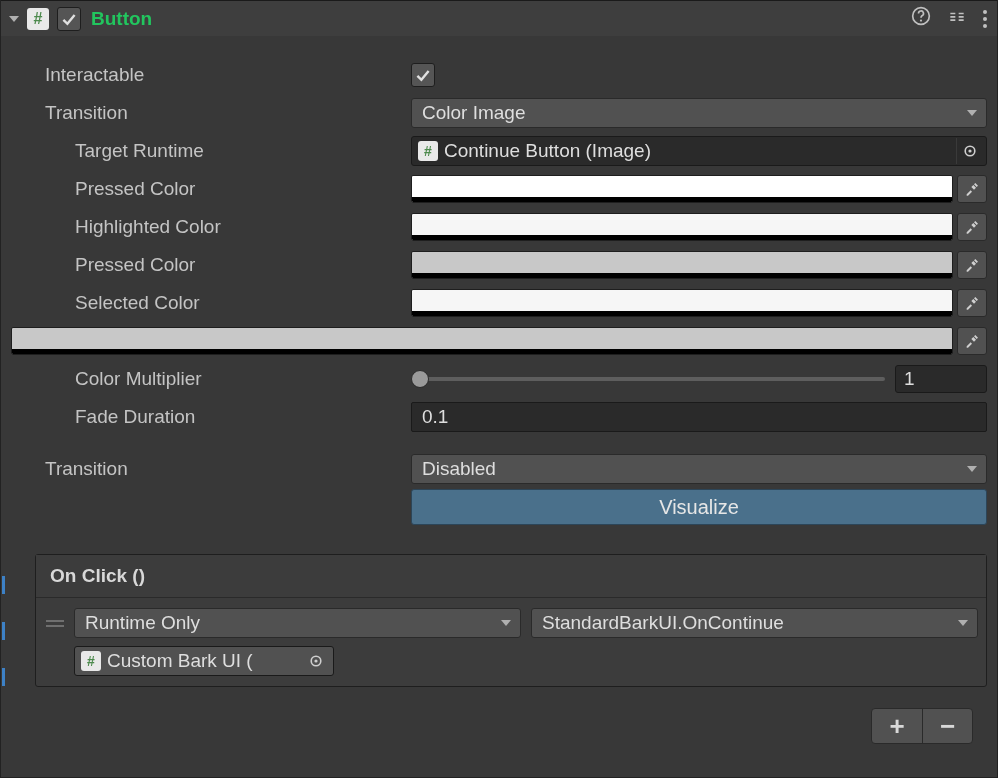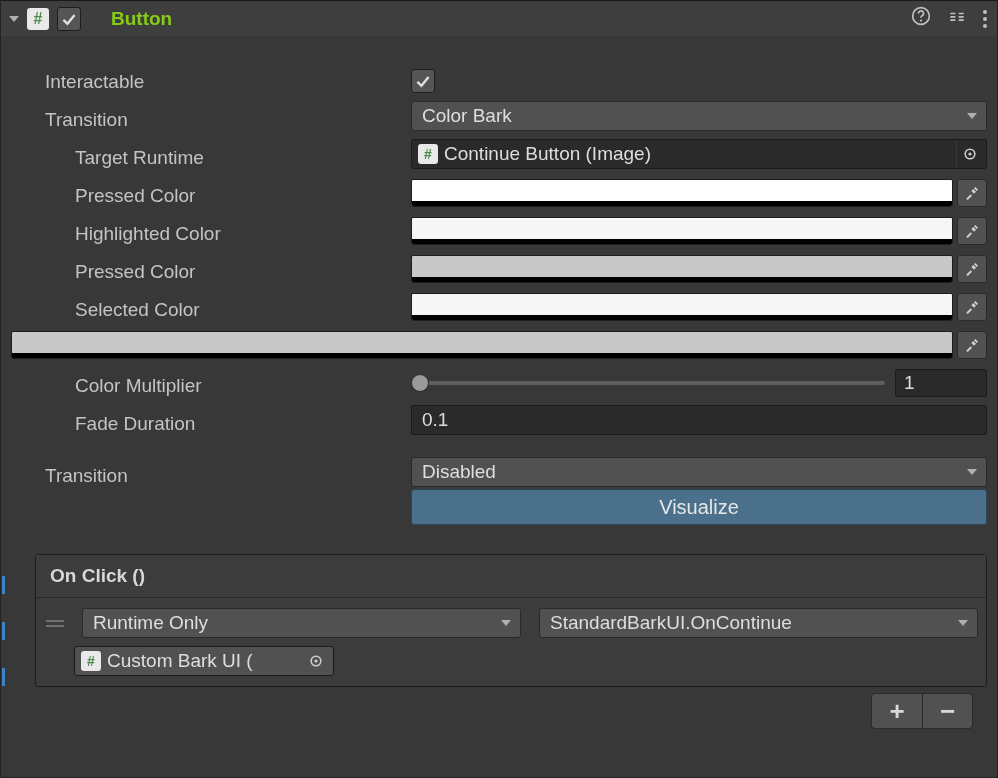--- a/index.html
+++ b/index.html
@@ -54,31 +54,31 @@
   .chk {
     width: 24px; height: 24px;
     border: 1px solid #1e1e1e;
     background: #555;
     border-radius: 3px;
     display: inline-flex; align-items: center; justify-content: center;
     margin-right: 10px;
     flex-shrink: 0;
   }
   .chk svg { width: 16px; height: 16px; stroke: #e0e0e0; stroke-width: 3; fill: none; }
-  .comp-title { font-weight: bold; color: #84cc16; flex: 1; margin-left: 20px; }
+  .comp-title { font-weight: bold; color: #22c55e; flex: 1; }
   .hdr-right { display: flex; align-items: center; gap: 16px; padding-right: 4px; }
   .hdr-right svg { width: 20px; height: 20px; fill: #c0c0c0; }
   .kebab { display:flex; flex-direction:column; gap:3px; }
   .kebab span { width:4px; height:4px; border-radius:50%; background:#c0c0c0; display:block; }
 
   
   .rows { padding: 20px 10px 10px 10px; }
   .row {
     display: flex;
-    align-items: flex-end;
+    align-items: center;
     min-height: 38px;
     padding: 1px 0;
   }
   .lbl {
     width: 400px;
     color: #c4c4c4;
     padding-left: 34px;
   }
   .lbl.indent { padding-left: 64px; }
   .ctrl {
@@ -168,38 +168,38 @@
 
   .vis-btn {
     flex:1; height:36px; background:#4a708b; 
     border:1px solid #2c4558; border-radius:3px;
     color:#e6e6e6; display:flex; align-items:center; justify-content:center;
     font-size:20px;
   }
 
   
   .event-block {
-    margin: 18px 10px 0 34px;
+    margin: 18px 10px 15px 34px;
     border: 1px solid #1e1e1e;
     border-radius: 3px;
     background: #3c3c3c;
     padding-bottom: 2px;
   }
   .event-title {
     font-weight: bold;
     padding: 10px 14px;
     color: #d8d8d8;
     background: #3c3c3c;
     border-bottom: 1px solid #2a2a2a;
   }
   .event-body {
     padding: 10px 8px 8px 8px;
     display:flex; flex-direction: column; gap: 8px;
   }
-  .event-row1 { display:flex; align-items:center; gap:18px; }
+  .event-row1 { display:flex; align-items:center; gap:10px; }
   .drag-handle { width:20px; display:flex; flex-direction:column; gap:3px; padding-left:2px; opacity:.55; }
   .drag-handle span { height:2px; background:#9a9a9a; display:block; }
   .runtime-dd { width:260px; }
   .method-dd { flex:1; }
   .event-row2 { display:flex; align-items:center; }
   .event-row2 .objfield { margin-left:30px; max-width:260px; flex:0 0 auto; width:260px; }
 
   
   .event-footer {
     display:flex; justify-content:flex-end; padding:4px 4px;
@@ -269,21 +269,21 @@
               <polyline points="3,11 8,16 17,5"></polyline>
             </svg>
         </span>
       </span>
     </div>
 
     <div class="row">
       <span class="lbl">Transition</span>
       <span class="ctrl">
         <span class="dropdown">
-          <span>Color Bark</span>
+          <span>Color Image</span>
           <span class="dd-arrow"><svg viewBox="0 0 12 12">
                 <path d="M1 3 L6 9 L11 3 Z"></path>
               </svg></span>
         </span>
       </span>
     </div>
 
     <div class="row">
       <span class="lbl indent">Target Runtime</span>
       <span class="ctrl">

